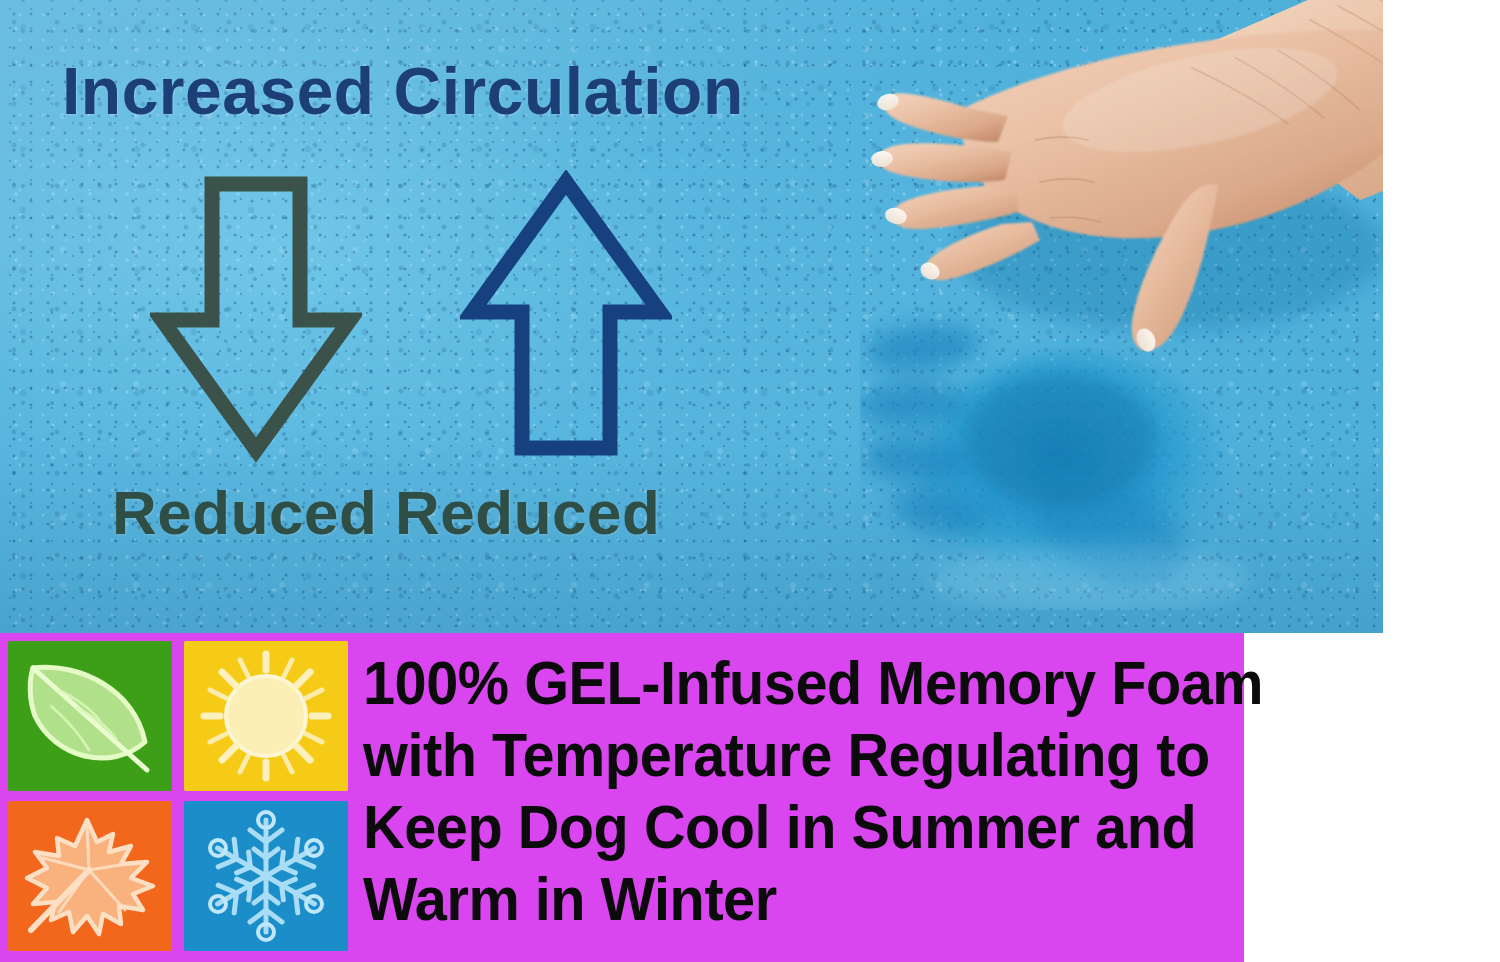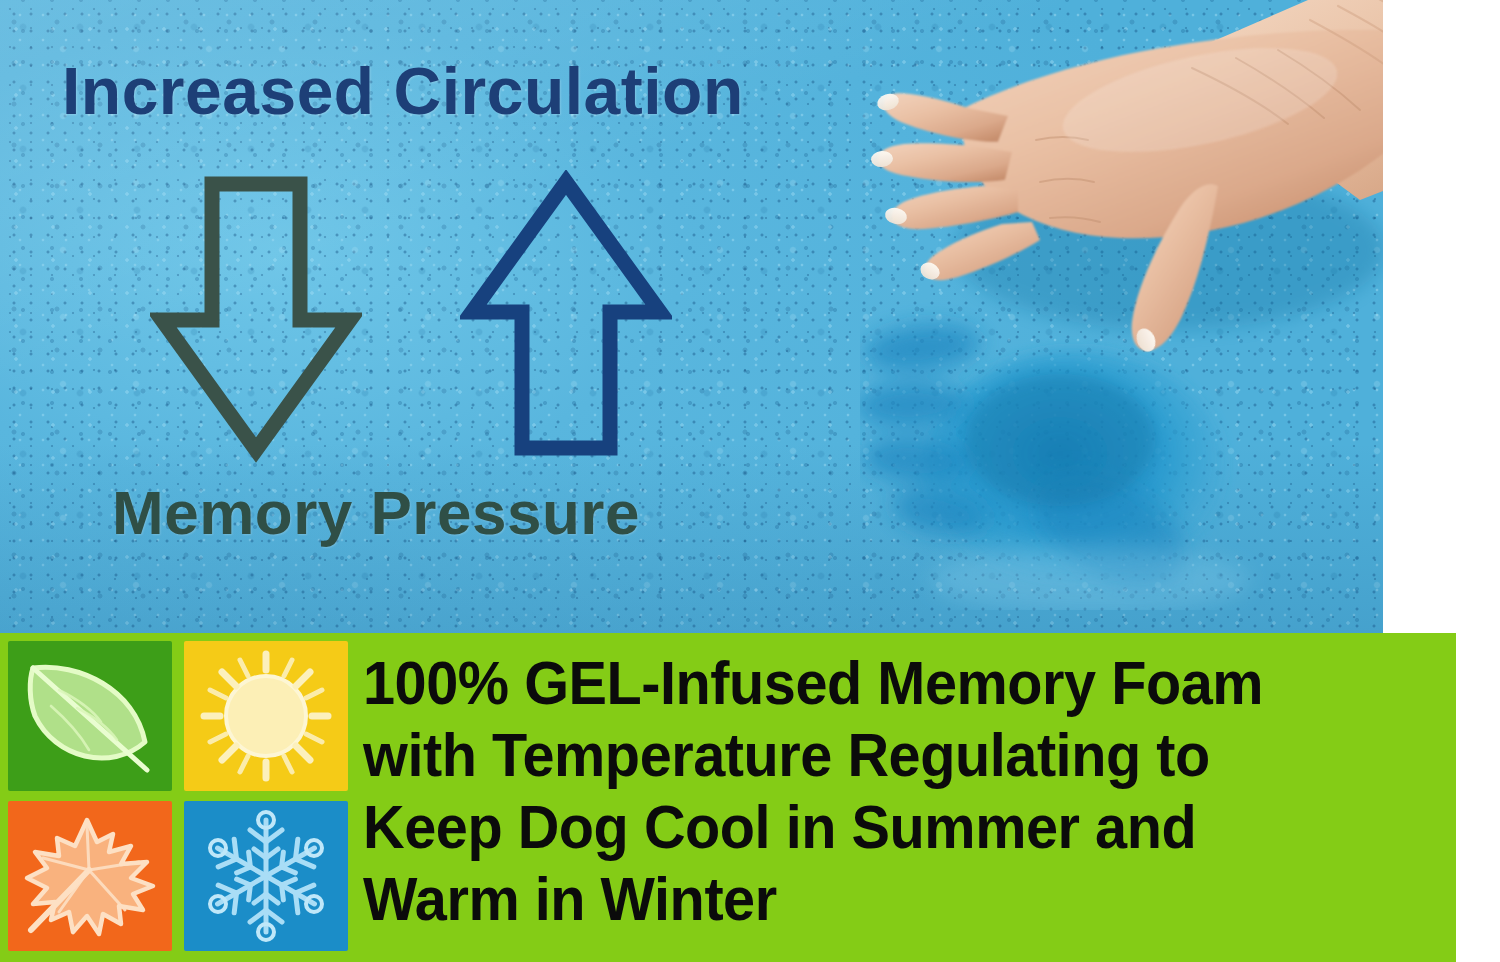--- a/index.html
+++ b/index.html
@@ -116,23 +116,23 @@
   #hand {
     position: absolute;
     left: 0; top: -10px;
     width: 660px; height: 460px;
   }
 
   
   #info-panel {
     position: absolute;
     left: 0; top: 633px;
-    width: 1456px;
+    width: 1244px;
     height: 329px;
-    background: #84cc16;
+    background: #d946ef;
   }
 
   
   #season-grid {
     position: absolute;
     left: 8px;
     top: 8px;
     width: 340px;
     height: 314px;
     display: grid;
@@ -327,21 +327,21 @@
     </div>
 
     <div id="arrow-up-wrap" class="arrow-svg">
       <svg width="212" height="292" viewBox="0 0 212 292">
         <path d="M 106 12 L 200 142 L 150 142 L 150 278 L 62 278 L 62 142 L 12 142 Z" fill="none" stroke="#17417e" stroke-width="15" stroke-linejoin="miter"></path>
       </svg>
     </div>
 
     <div id="increased-circulation" class="photo-text">Increased Circulation</div>
 
-    <div id="reduced-pressure" class="photo-text">Memory Pressure</div>
+    <div id="reduced-pressure" class="photo-text">Reduced Reduced</div>
   </div>
 
   <div id="info-panel">
 
     <div id="season-grid">
 
       <div class="season-tile tile-spring" style="background: rgb(61, 158, 24);">
         <svg width="150" height="140" viewBox="0 0 150 140">
           <path d="M 18 22 C 64 16, 120 44, 130 96 C 96 126, 40 112, 20 70 C 14 54, 14 34, 18 22 Z" fill="#cdf0a6" fill-opacity="0.80" stroke="#e4fbc6" stroke-width="5" stroke-linejoin="round"></path>
           <path d="M 18 22 L 132 124" stroke="#e9fdd0" stroke-width="5" fill="none" stroke-linecap="round"></path>

